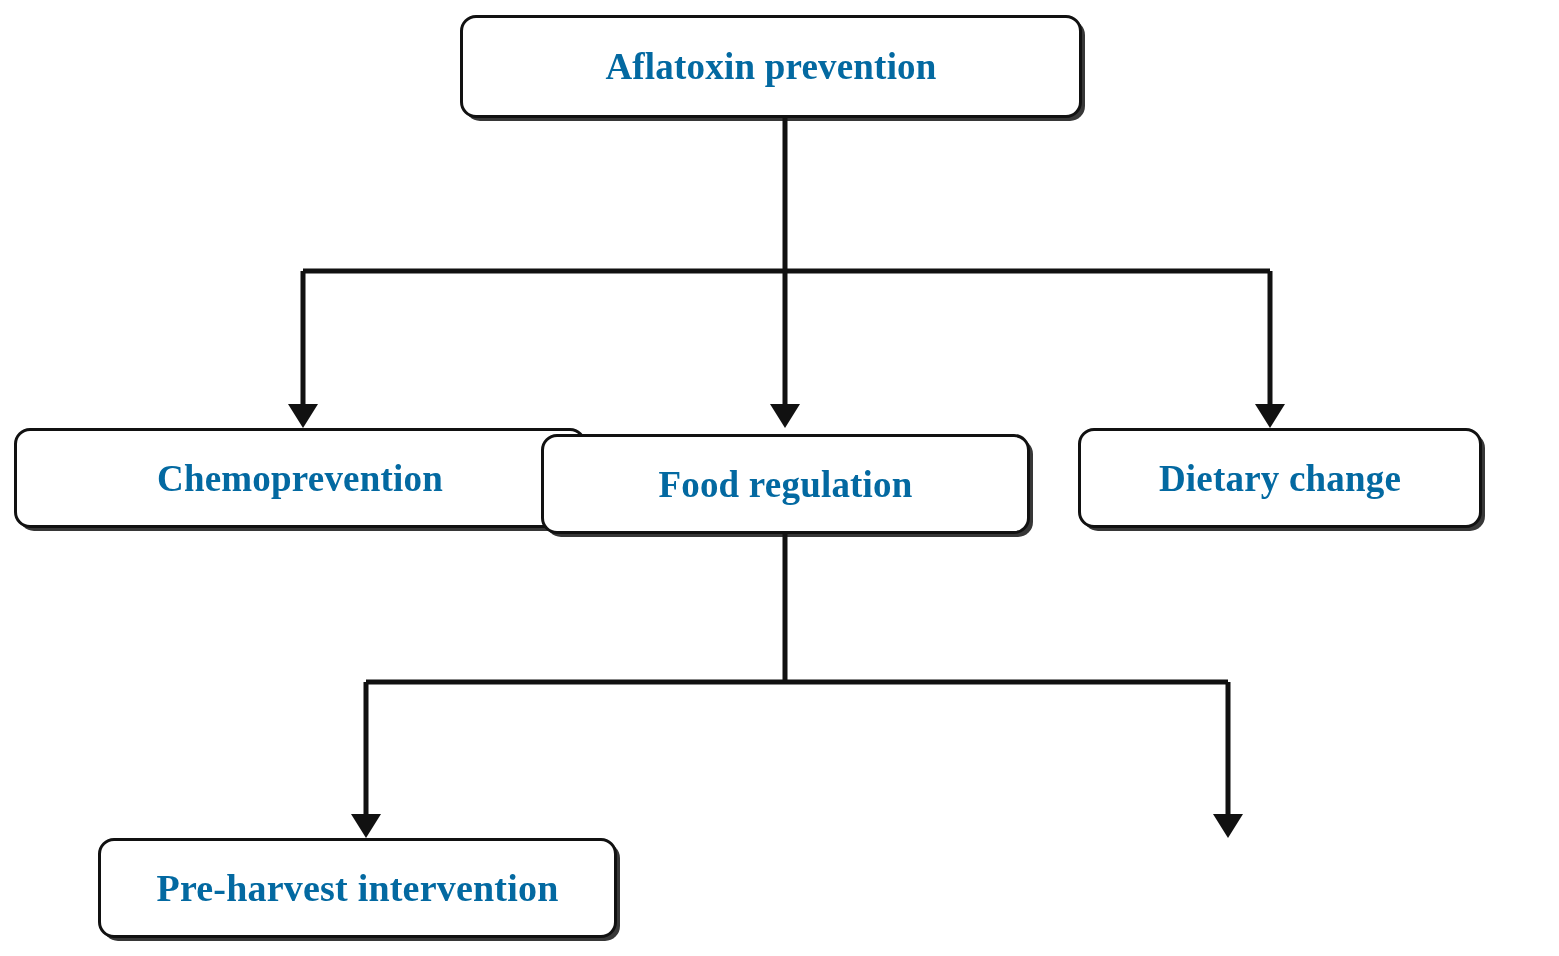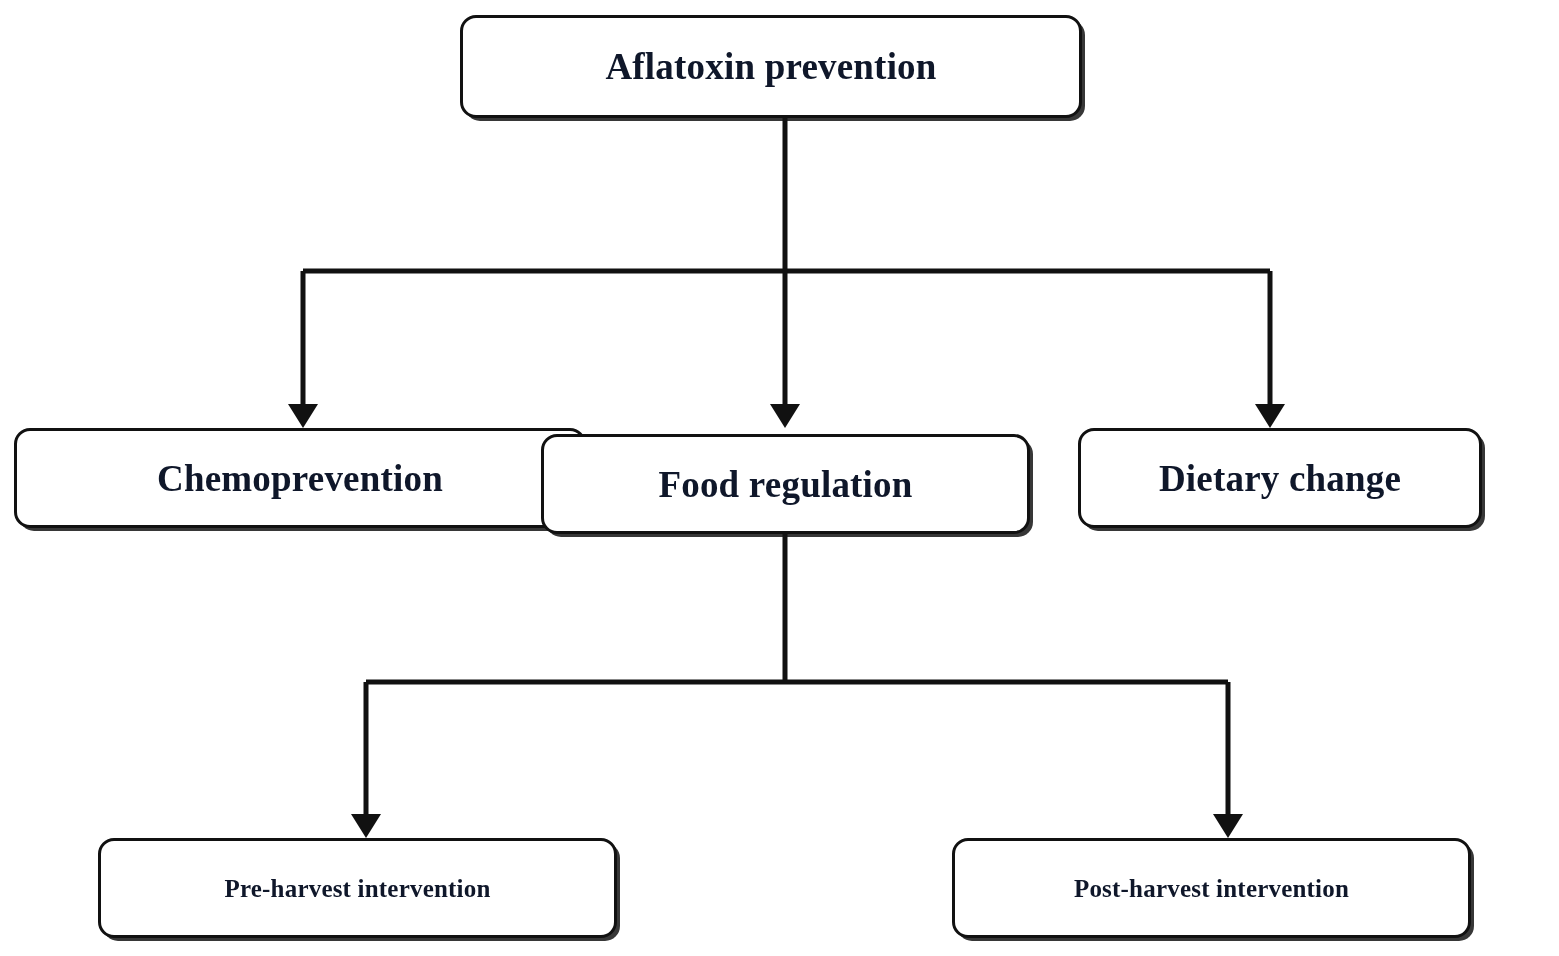--- a/index.html
+++ b/index.html
@@ -32,29 +32,29 @@
     border-radius: 16px;
     box-shadow: 4px 4px 0 -1px rgba(20,20,20,0.85);
     display: flex;
     align-items: center;
     justify-content: center;
     z-index: 2;
   }
   .node .node-label {
     font-family: "Liberation Serif", "DejaVu Serif", serif;
     font-weight: 700;
-    color: #0f172a;
+    color: #0369a1;
     letter-spacing: 0.2px;
     white-space: nowrap;
     text-align: left;
     line-height: 1;
   }
   .lvl0 .node-label { font-size: 37px; }
   .lvl1 .node-label { font-size: 37px; }
-  .lvl2 .node-label { font-size: 25px; }
+  .lvl2 .node-label { font-size: 38px; }
 </style>
 </head>
 <body>
 
 <div id="canvas">
 
   <svg id="edges" viewBox="0 0 1559 956" width="1559" height="956" aria-hidden="true">
     <g stroke="#111111" stroke-width="5" fill="none" stroke-linecap="butt">
 
       <path d="M 785 118 L 785 271"></path>
@@ -94,17 +94,14 @@
   </div>
 
   <div class="node lvl1" style="left:1078px; top:428px; width:404px; height:100px;">
     <span class="node-label">Dietary change</span>
   </div>
 
   <div class="node lvl2" style="left:98px; top:838px; width:519px; height:100px;">
     <span class="node-label">Pre-harvest intervention</span>
   </div>
 
-  <div class="node lvl2" style="left:952px; top:838px; width:519px; height:100px;">
-    <span class="node-label">Post-harvest intervention</span>
-  </div>
 
 </div>
 
 </body></html>

